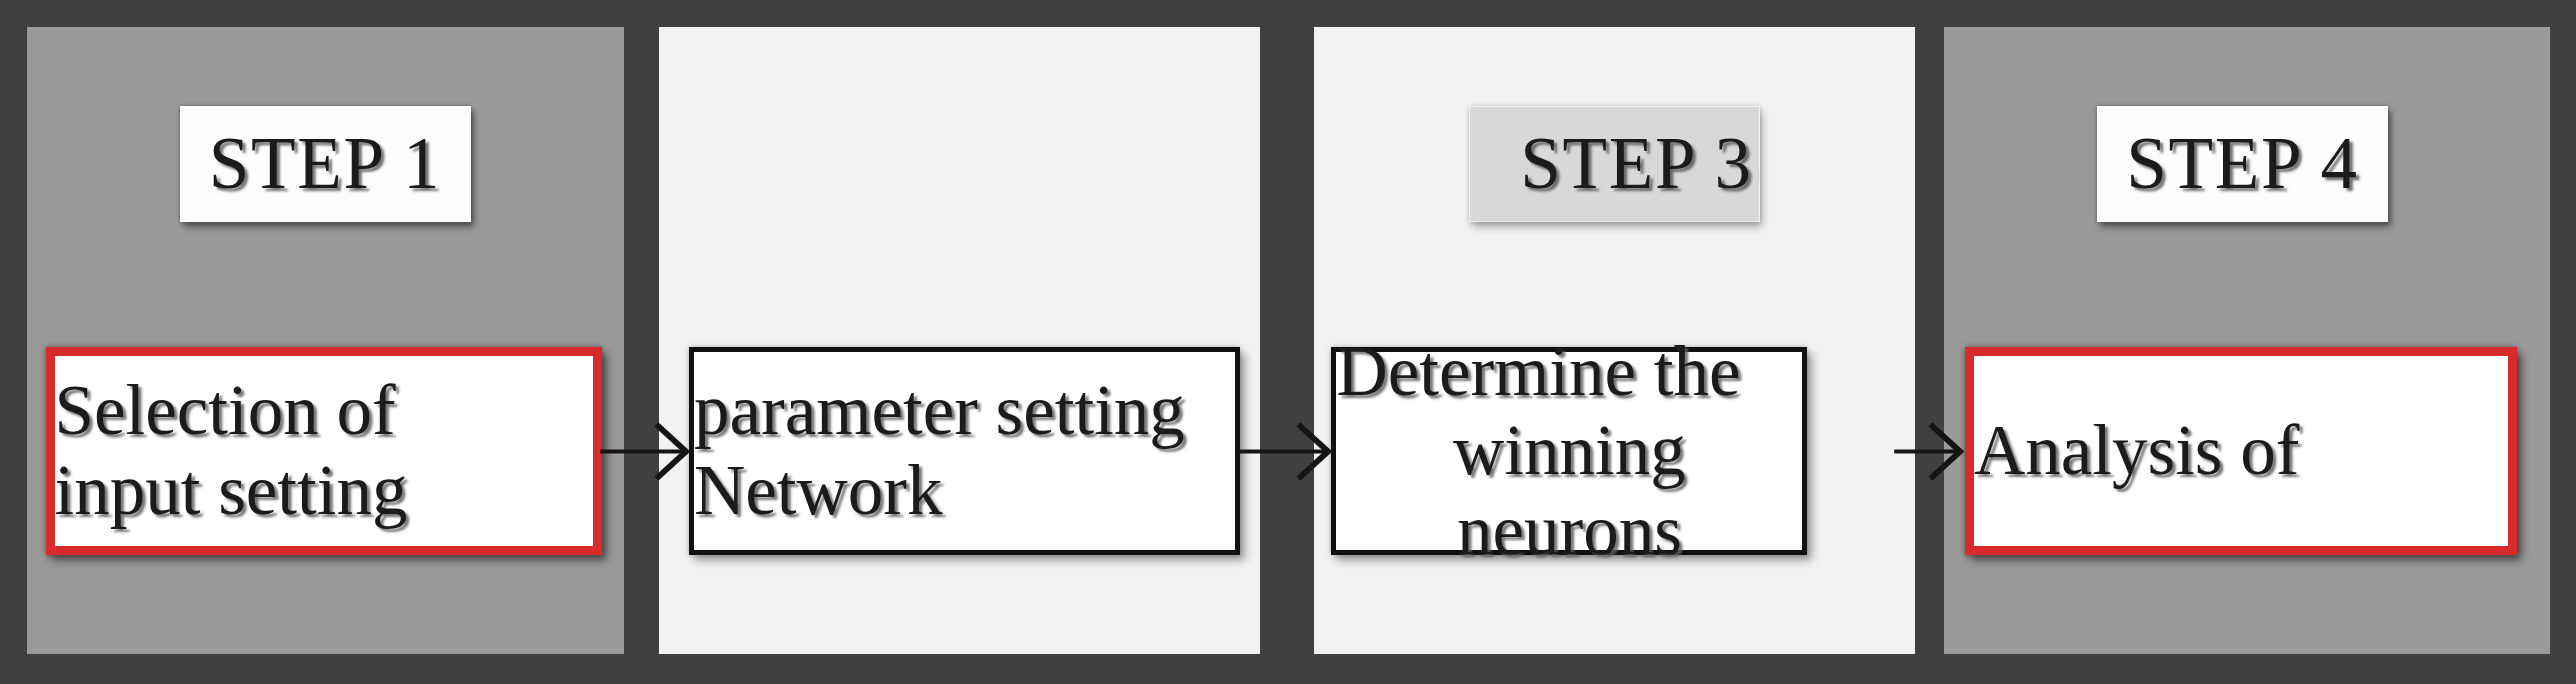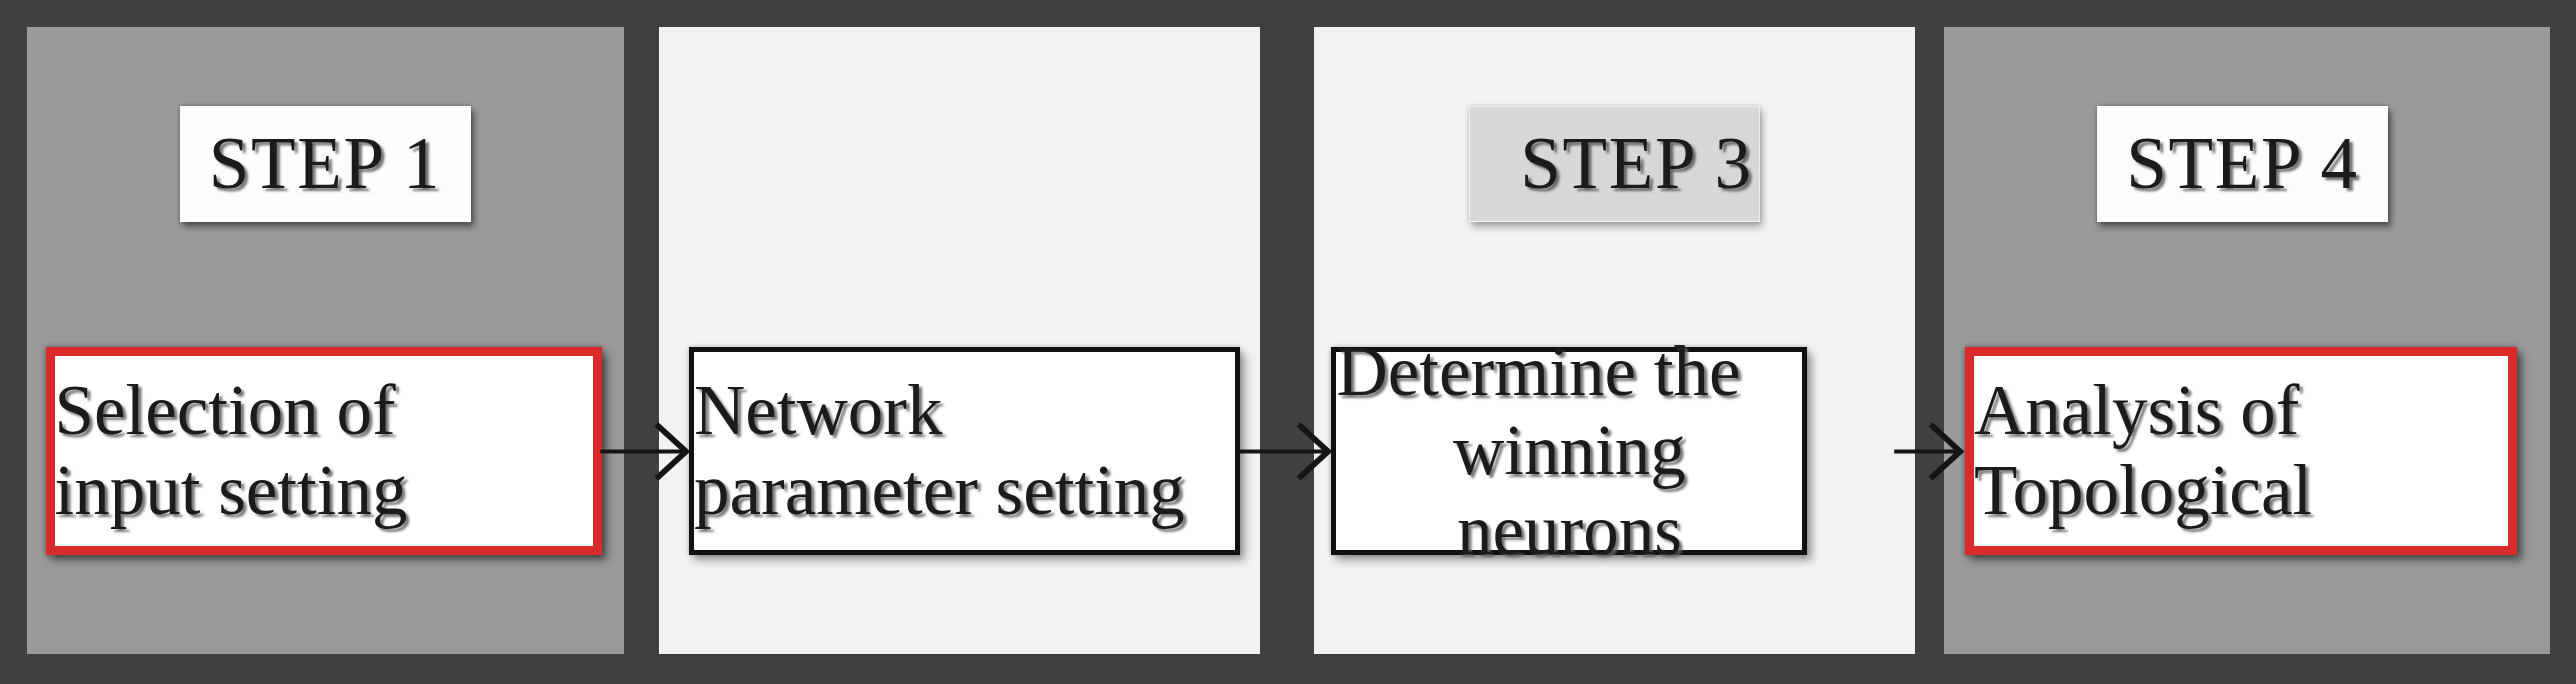--- a/index.html
+++ b/index.html
@@ -68,42 +68,41 @@
       <span>STEP 1</span>
     </div>
     <div class="main-box red" style="left:19px;width:556px;">
       <div>Selection of</div>
       <div>input setting</div>
     </div>
   </div>
 
   <div class="panel light" style="left:659px;width:601px;">
     <div class="main-box black" style="left:30px;width:551px;">
+      <div>parameter setting</div>
       <div>Network</div>
-      <div>parameter setting</div>
     </div>
   </div>
 
   <div class="panel light" style="left:1314px;width:601px;">
     <div class="step-label gray" style="left:155px;padding-left:44px;">
       <span>STEP 3</span>
     </div>
     <div class="main-box black" style="left:17.4px;width:476px;">
       <div>Determine the</div>
       <div>winning neurons</div>
     </div>
   </div>
 
   <div class="panel dark" style="left:1944px;width:606px;">
     <div class="step-label white" style="left:153px;">
       <span>STEP 4</span>
     </div>
     <div class="main-box red" style="left:21px;width:552px;">
       <div>Analysis of</div>
-      <div>Topological</div>
     </div>
   </div>
 
   <div class="arrow" style="left:600px;width:93px;">
     <svg viewBox="0 0 112 120" xmlns="http://www.w3.org/2000/svg">
       <line x1="0" y1="60" x2="102" y2="60" stroke-width="5"></line>
       <polyline points="68,27 104,60 68,93" stroke-width="7" stroke-linejoin="miter"></polyline>
     </svg>
   </div>
 

